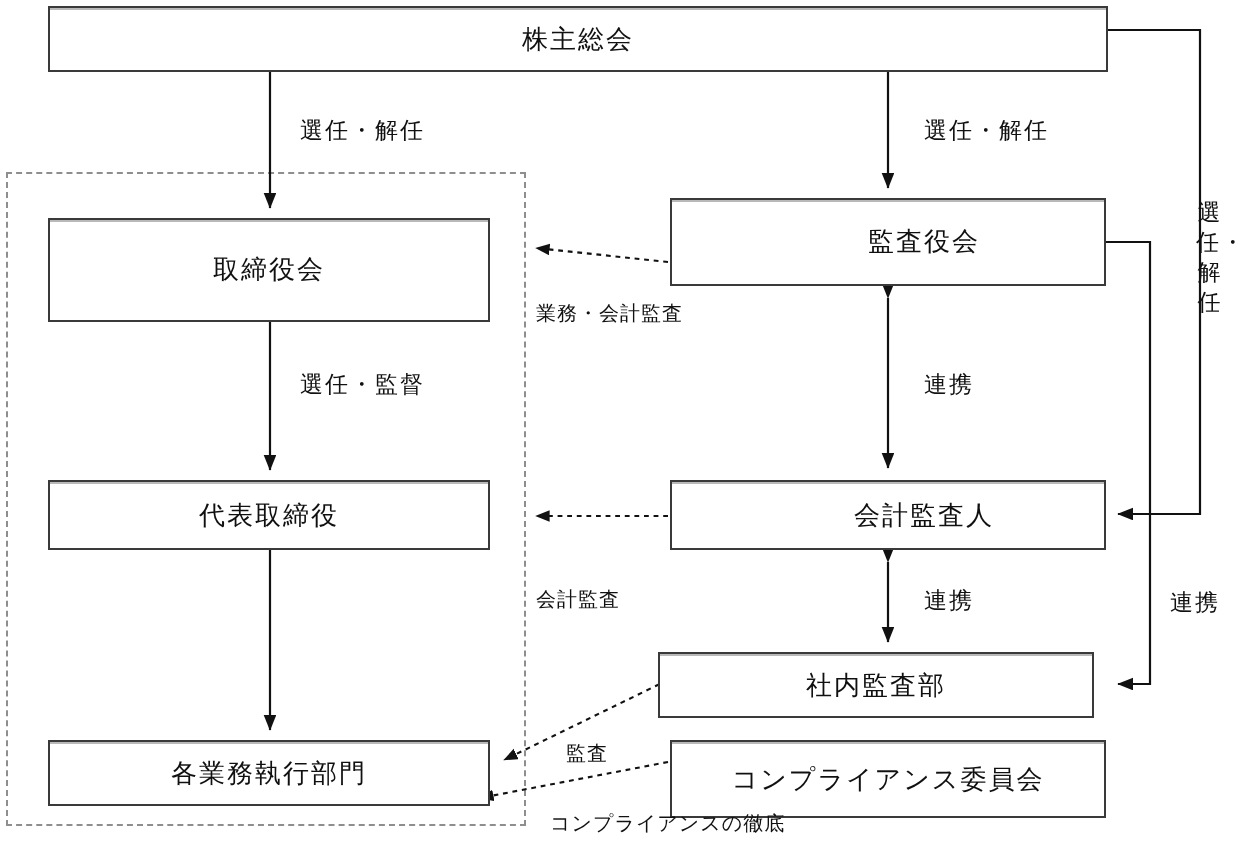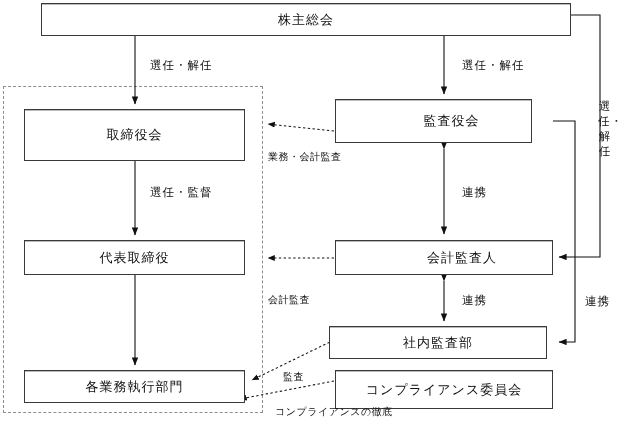--- a/index.html
+++ b/index.html
@@ -12,25 +12,25 @@
 
   
   .node{
     position:absolute;box-sizing:border-box;
     border:1px solid #3a3a3a;background:#ffffff;
     display:flex;align-items:center;justify-content:center;
     font-size:13px;letter-spacing:1px;color:#101010;
     box-shadow:0 1px 0 #b9b9b9 inset;
     z-index:3;
   }
-  #node-shareholders{left:24px;  top:3px;   width:530px;height:33px;margin-left:17px;}
+  #node-shareholders{left:24px;  top:3px;   width:530px;height:33px;}
   #node-board       {left:24px;  top:109px; width:221px;height:52px;}
   #node-repdirector {left:24px;  top:240px; width:221px;height:35px;}
   #node-departments {left:24px;  top:370px; width:221px;height:33px;}
-  #node-auditboard  {left:335px; top:99px;  width:197px;height:44px;padding-left:36px;}
+  #node-auditboard  {left:335px; top:99px;  width:218px;height:44px;padding-left:36px;}
   #node-accountant  {left:335px; top:240px; width:218px;height:35px;padding-left:36px;}
   #node-internal    {left:329px; top:326px; width:218px;height:33px;}
   #node-compliance  {left:335px; top:370px; width:218px;height:39px;}
 
   
   #dashed-region{
     position:absolute;left:3px;top:86px;width:260px;height:327px;
     border:1px dashed #8e8e8e;box-sizing:border-box;z-index:1;
   }
 

